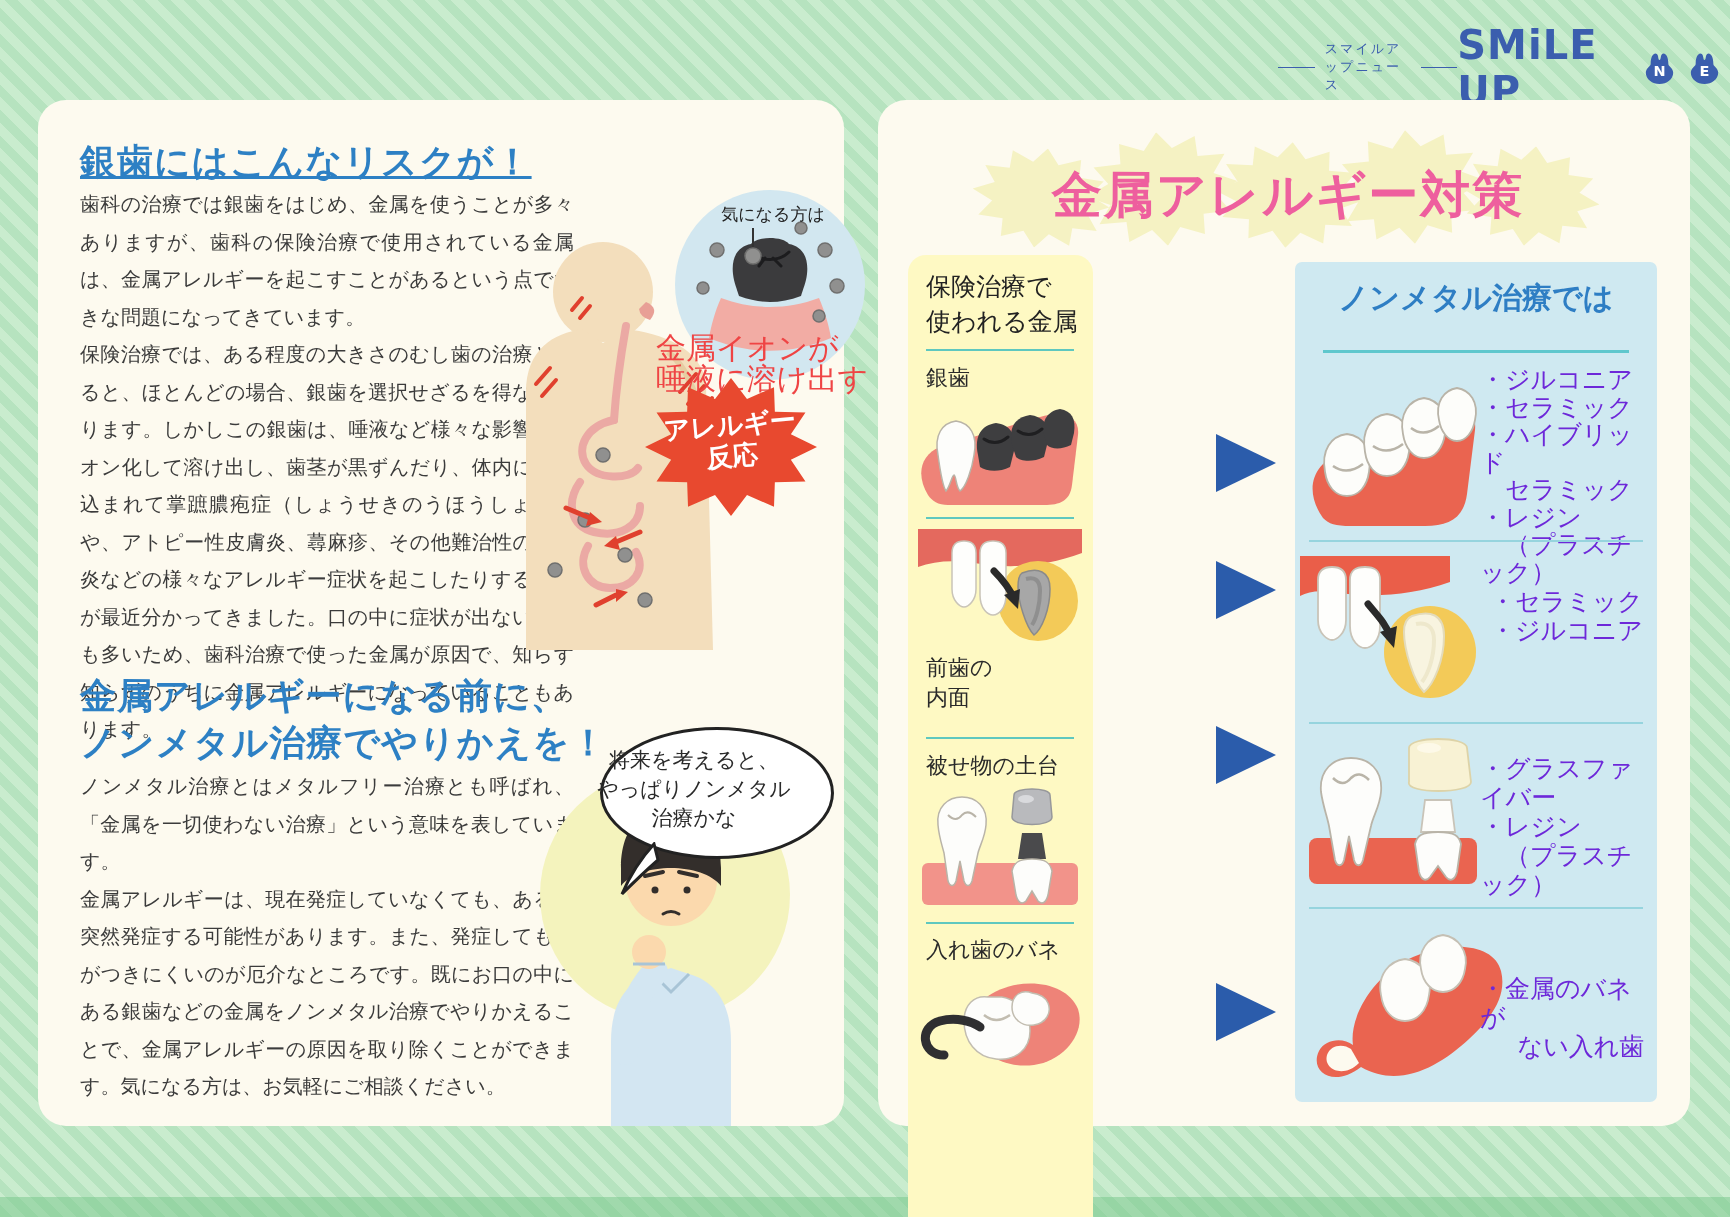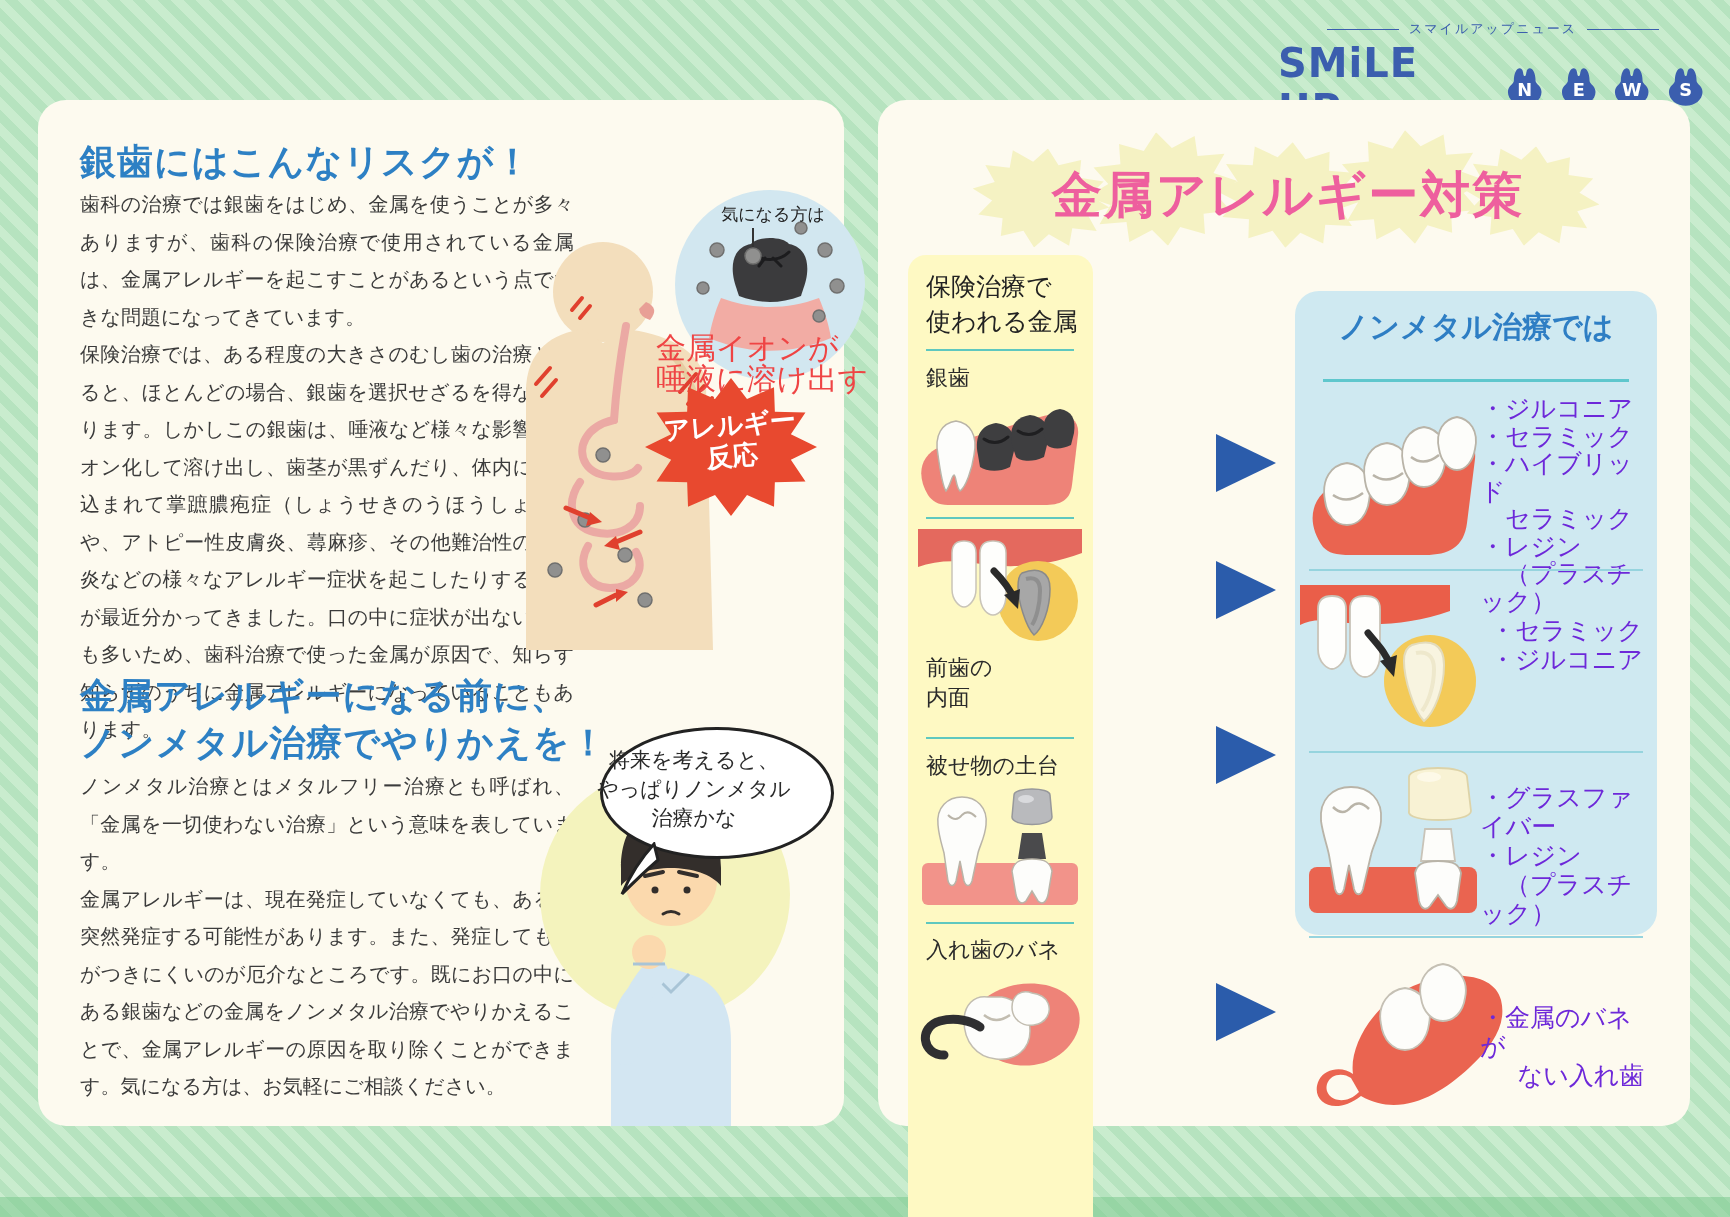--- a/index.html
+++ b/index.html
@@ -24,21 +24,21 @@
   .logo-main{display:flex;align-items:center;gap:8px;margin-top:2px;}
   .logo-title{font-size:40px;font-weight:bold;color:#3b5eae;letter-spacing:1px;}
 </style>
 </head>
 <body>
 
 <div class="page">
 
   <div class="abs" style="left:0;bottom:0;width:1730px;height:20px;background:rgba(110,195,130,.45);"></div>
 
-  <header class="abs" style="left:1278px;top:20px;width:430px;display:flex;flex-direction:column;align-items:center;">
+  <header class="abs" style="left:1278px;top:20px;width:430px;display:flex;flex-direction:row;align-items:center;">
     <div class="logo-sub">
       <span class="dash"></span>
       <span>スマイルアップニュース</span>
       <span class="dash"></span>
     </div>
     <div class="logo-main">
       <span class="logo-title">SMiLE UP</span>
       <svg width="46" height="46" viewBox="0 0 46 46">
         <path d="M12,18 C12,7 17,3 20,6 C22,8 21,13 23,13 C25,13 24,8 26,6 C29,3 34,7 34,18 C34,21 40,23 40,29 C40,37 32,43 23,43 C14,43 6,37 6,29 C6,23 12,21 12,18 Z" fill="#3b5eae"></path>
         <text x="23" y="33" text-anchor="middle" font-size="18" font-weight="bold" fill="#ffffff">N</text>
@@ -53,21 +53,21 @@
       </svg>
       <svg width="46" height="46" viewBox="0 0 46 46">
         <path d="M12,18 C12,7 17,3 20,6 C22,8 21,13 23,13 C25,13 24,8 26,6 C29,3 34,7 34,18 C34,21 40,23 40,29 C40,37 32,43 23,43 C14,43 6,37 6,29 C6,23 12,21 12,18 Z" fill="#3b5eae"></path>
         <text x="23" y="33" text-anchor="middle" font-size="18" font-weight="bold" fill="#ffffff">S</text>
       </svg>
     </div>
   </header>
 
   <section class="panel" style="left:38px;top:100px;width:806px;height:1026px;">
 
-    <h1 class="abs heading" style="left:42px;top:38px;margin:0;">銀歯にはこんなリスクが！</h1>
+    <h1 class="abs heading" style="left:42px;top:38px;margin:0;text-decoration:underline;">銀歯にはこんなリスクが！</h1>
 
     <div class="abs body-text" style="left:42px;top:86px;width:494px;">
       <p>歯科の治療では銀歯をはじめ、金属を使うことが多々ありますが、歯科の保険治療で使用されている金属は、金属アレルギーを起こすことがあるという点で大きな問題になってきています。</p>
       <p>保険治療では、ある程度の大きさのむし歯の治療となると、ほとんどの場合、銀歯を選択せざるを得なくなります。しかしこの銀歯は、唾液など様々な影響でイオン化して溶け出し、歯茎が黒ずんだり、体内に取り込まれて掌蹠膿疱症（しょうせきのうほうしょう）や、アトピー性皮膚炎、蕁麻疹、その他難治性の皮膚炎などの様々なアレルギー症状を起こしたりすることが最近分かってきました。口の中に症状が出ないことも多いため、歯科治療で使った金属が原因で、知らず知らずのうちに金属アレルギーになっていることもあります。</p>
     </div>
 
     <svg class="abs" style="left:470px;top:130px;" width="215" height="420" viewBox="0 0 215 420">
       <circle cx="95" cy="62" r="50" fill="#f3debc"></circle>
       <path d="M138,72 Q152,78 142,90 Q132,87 131,79 Z" fill="#e89f96"></path>
       <path d="M18,420 L18,162 C18,120 45,103 75,99 L95,113 L118,99 C152,103 196,118 198,156 L205,420 Z" fill="#f3debc"></path>
@@ -226,21 +226,21 @@
         <path d="M70,46 Q82,56 96,46" stroke="#c2bdb0" stroke-width="2.5" fill="none"></path>
         <path d="M30,86 C8,86 4,58 26,52 C42,48 58,52 66,58" stroke="#2f2f31" stroke-width="9" fill="none" stroke-linecap="round"></path>
       </svg>
     </div>
 
     <div class="abs arrow-right" style="left:338px;top:334px;"></div>
     <div class="abs arrow-right" style="left:338px;top:461px;"></div>
     <div class="abs arrow-right" style="left:338px;top:626px;"></div>
     <div class="abs arrow-right" style="left:338px;top:883px;"></div>
 
-    <div class="abs" style="left:417px;top:191px;width:362px;height:644px;background:#cfe9f1;border-radius:24px;">
+    <div class="abs" style="left:417px;top:162px;width:362px;height:840px;background:#cfe9f1;border-radius:7px;">
       <div class="abs" style="left:0;top:16px;width:362px;text-align:center;font-size:30px;font-weight:bold;color:#2e7ec4;">ノンメタル治療では</div>
       <div class="abs" style="left:28px;top:88px;width:306px;height:2.5px;background:#5fc7cd;"></div>
 
       <svg class="abs" style="left:8px;top:100px;" width="178" height="172" viewBox="0 0 178 172">
         <path d="M20,156 C0,128 10,100 40,90 L130,48 C160,34 174,44 172,68 L164,132 C161,156 146,164 122,164 L48,164 C32,164 26,162 20,156 Z" fill="#ea6450"></path>
         <path d="M40,94 L128,52 C140,47 152,48 158,56" stroke="#f6b4a6" stroke-width="8" fill="none"></path>
         <g fill="#fdfdfa" stroke="#b9b4a8" stroke-width="1.8">
           <path d="M22,110 C18,88 28,74 44,72 C60,74 70,88 66,110 C64,124 56,134 44,134 C32,134 24,124 22,110 Z"></path>
           <path d="M62,90 C58,68 68,54 84,52 C100,54 110,68 106,90 C104,104 96,114 84,114 C72,114 64,104 62,90 Z"></path>
           <path d="M100,72 C96,52 106,38 121,36 C136,38 146,52 142,72 C140,86 132,96 121,96 C110,96 102,86 100,72 Z"></path>

